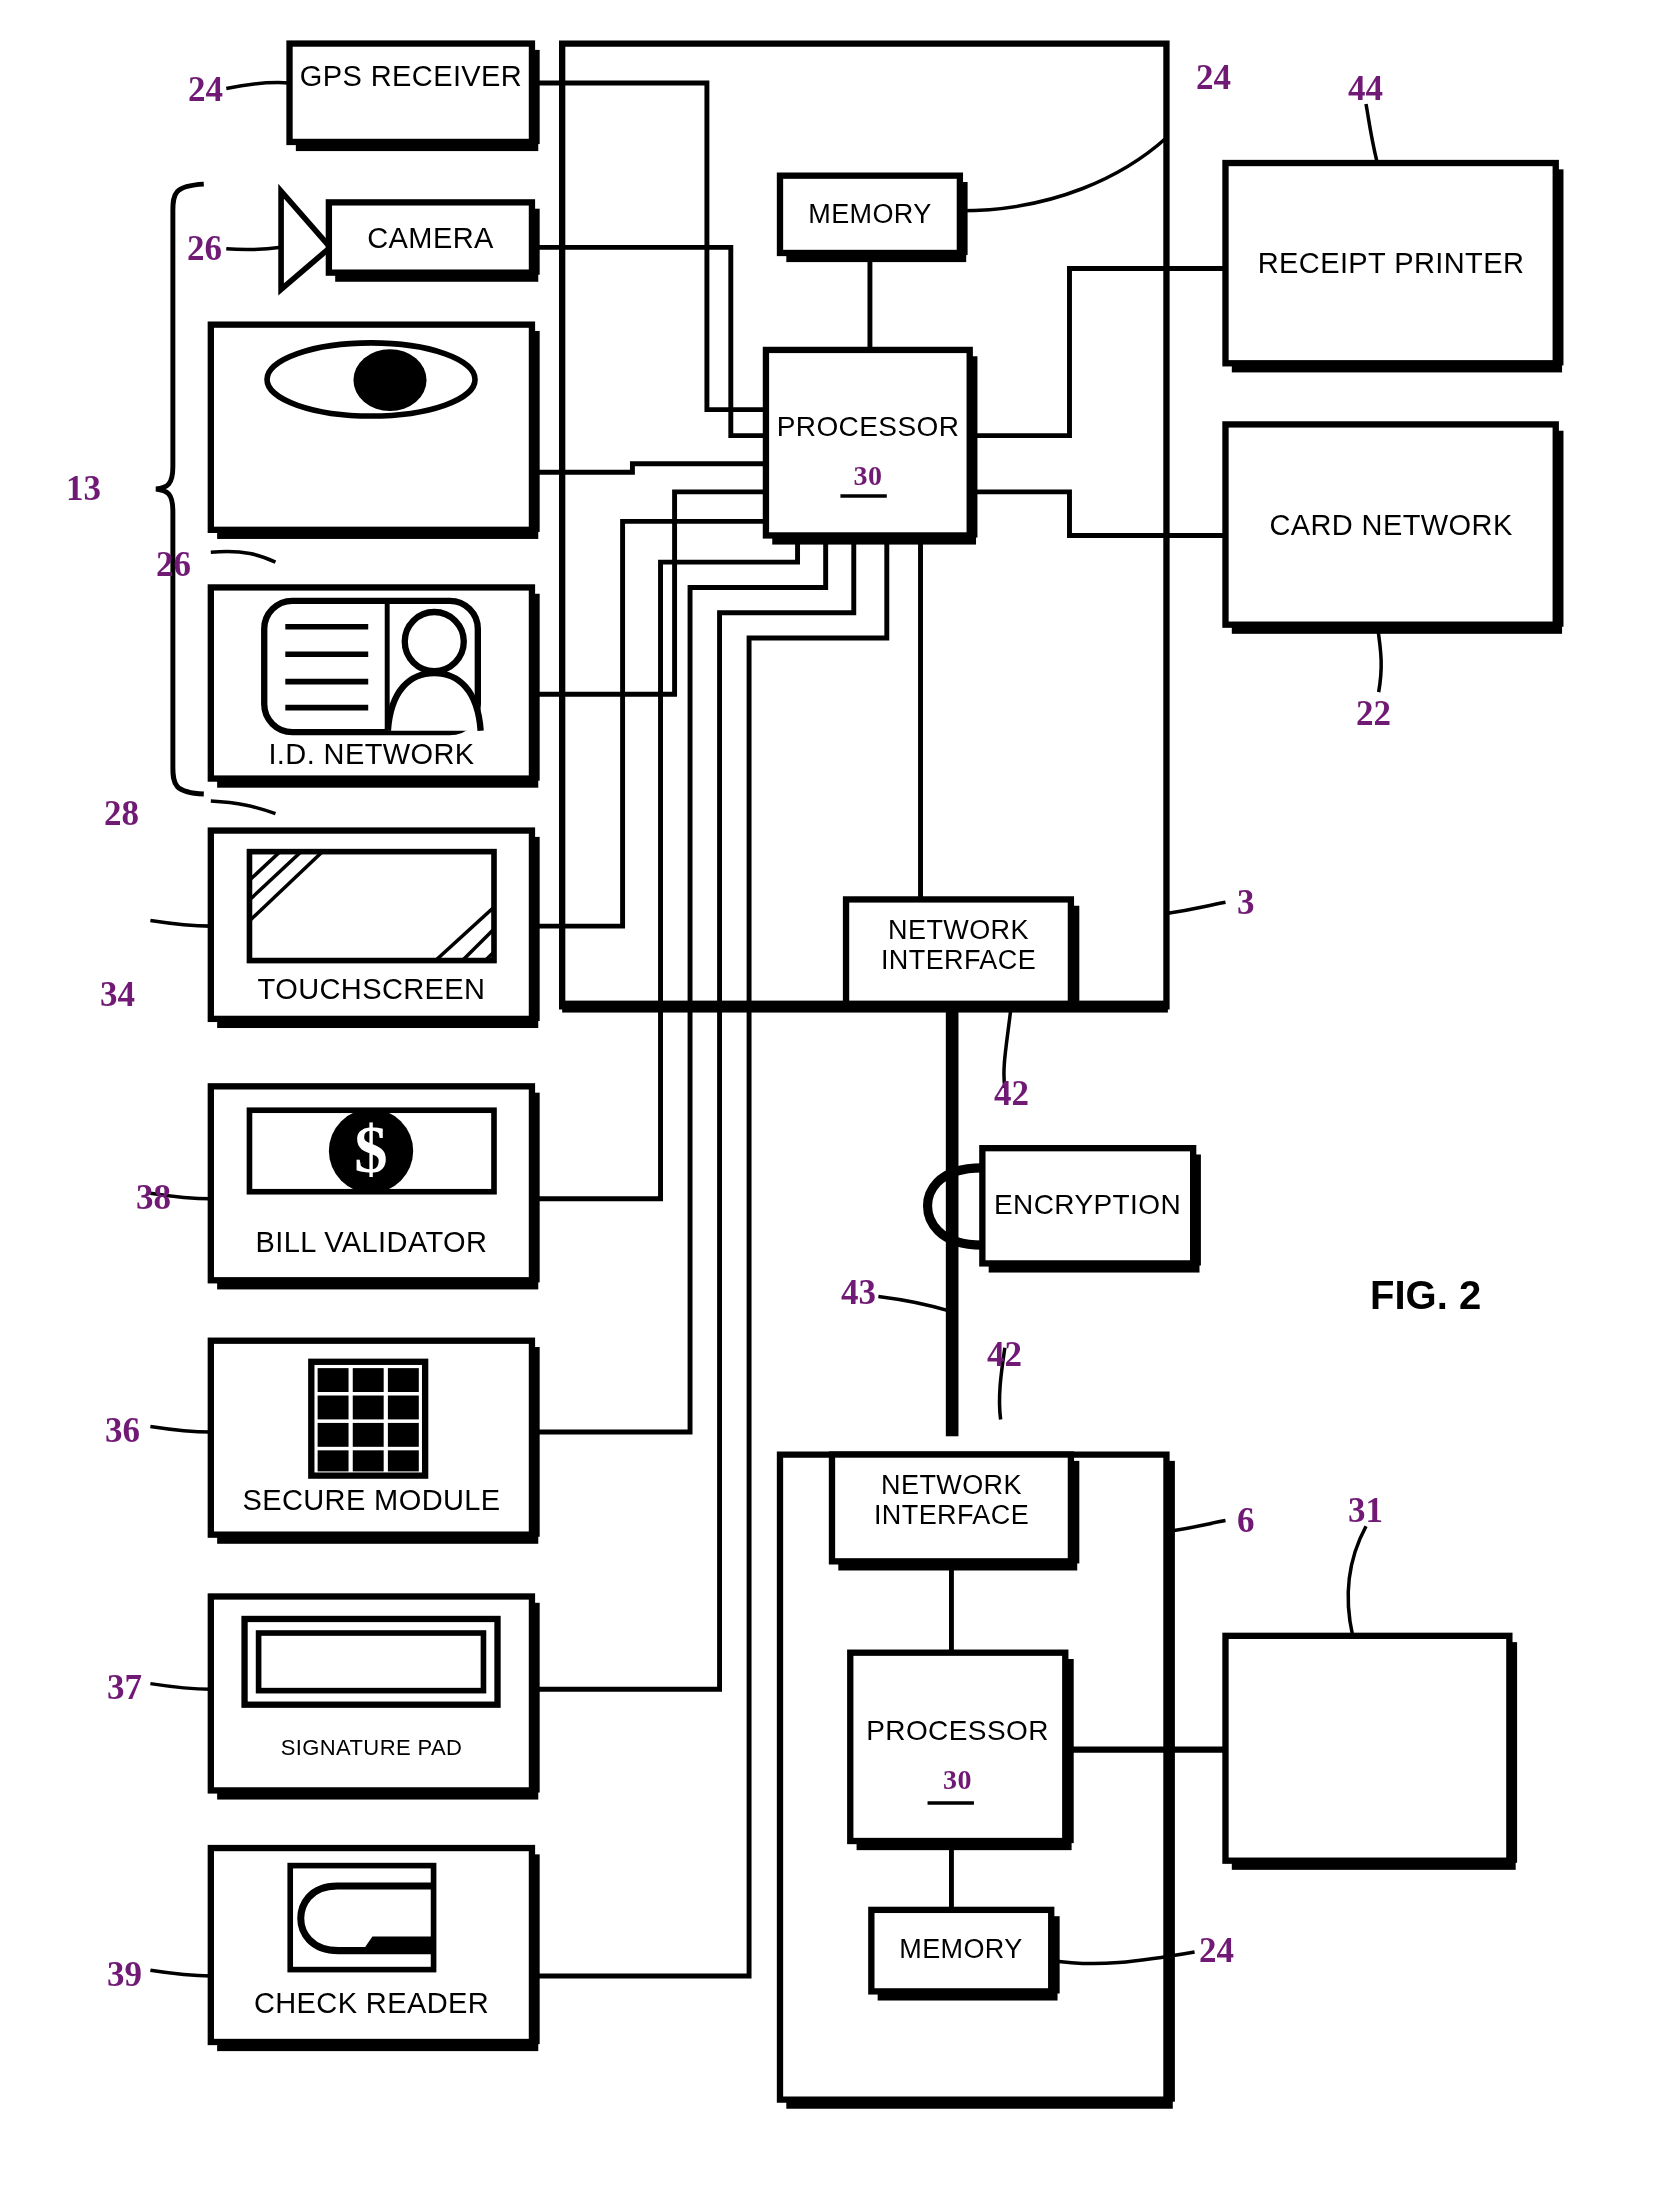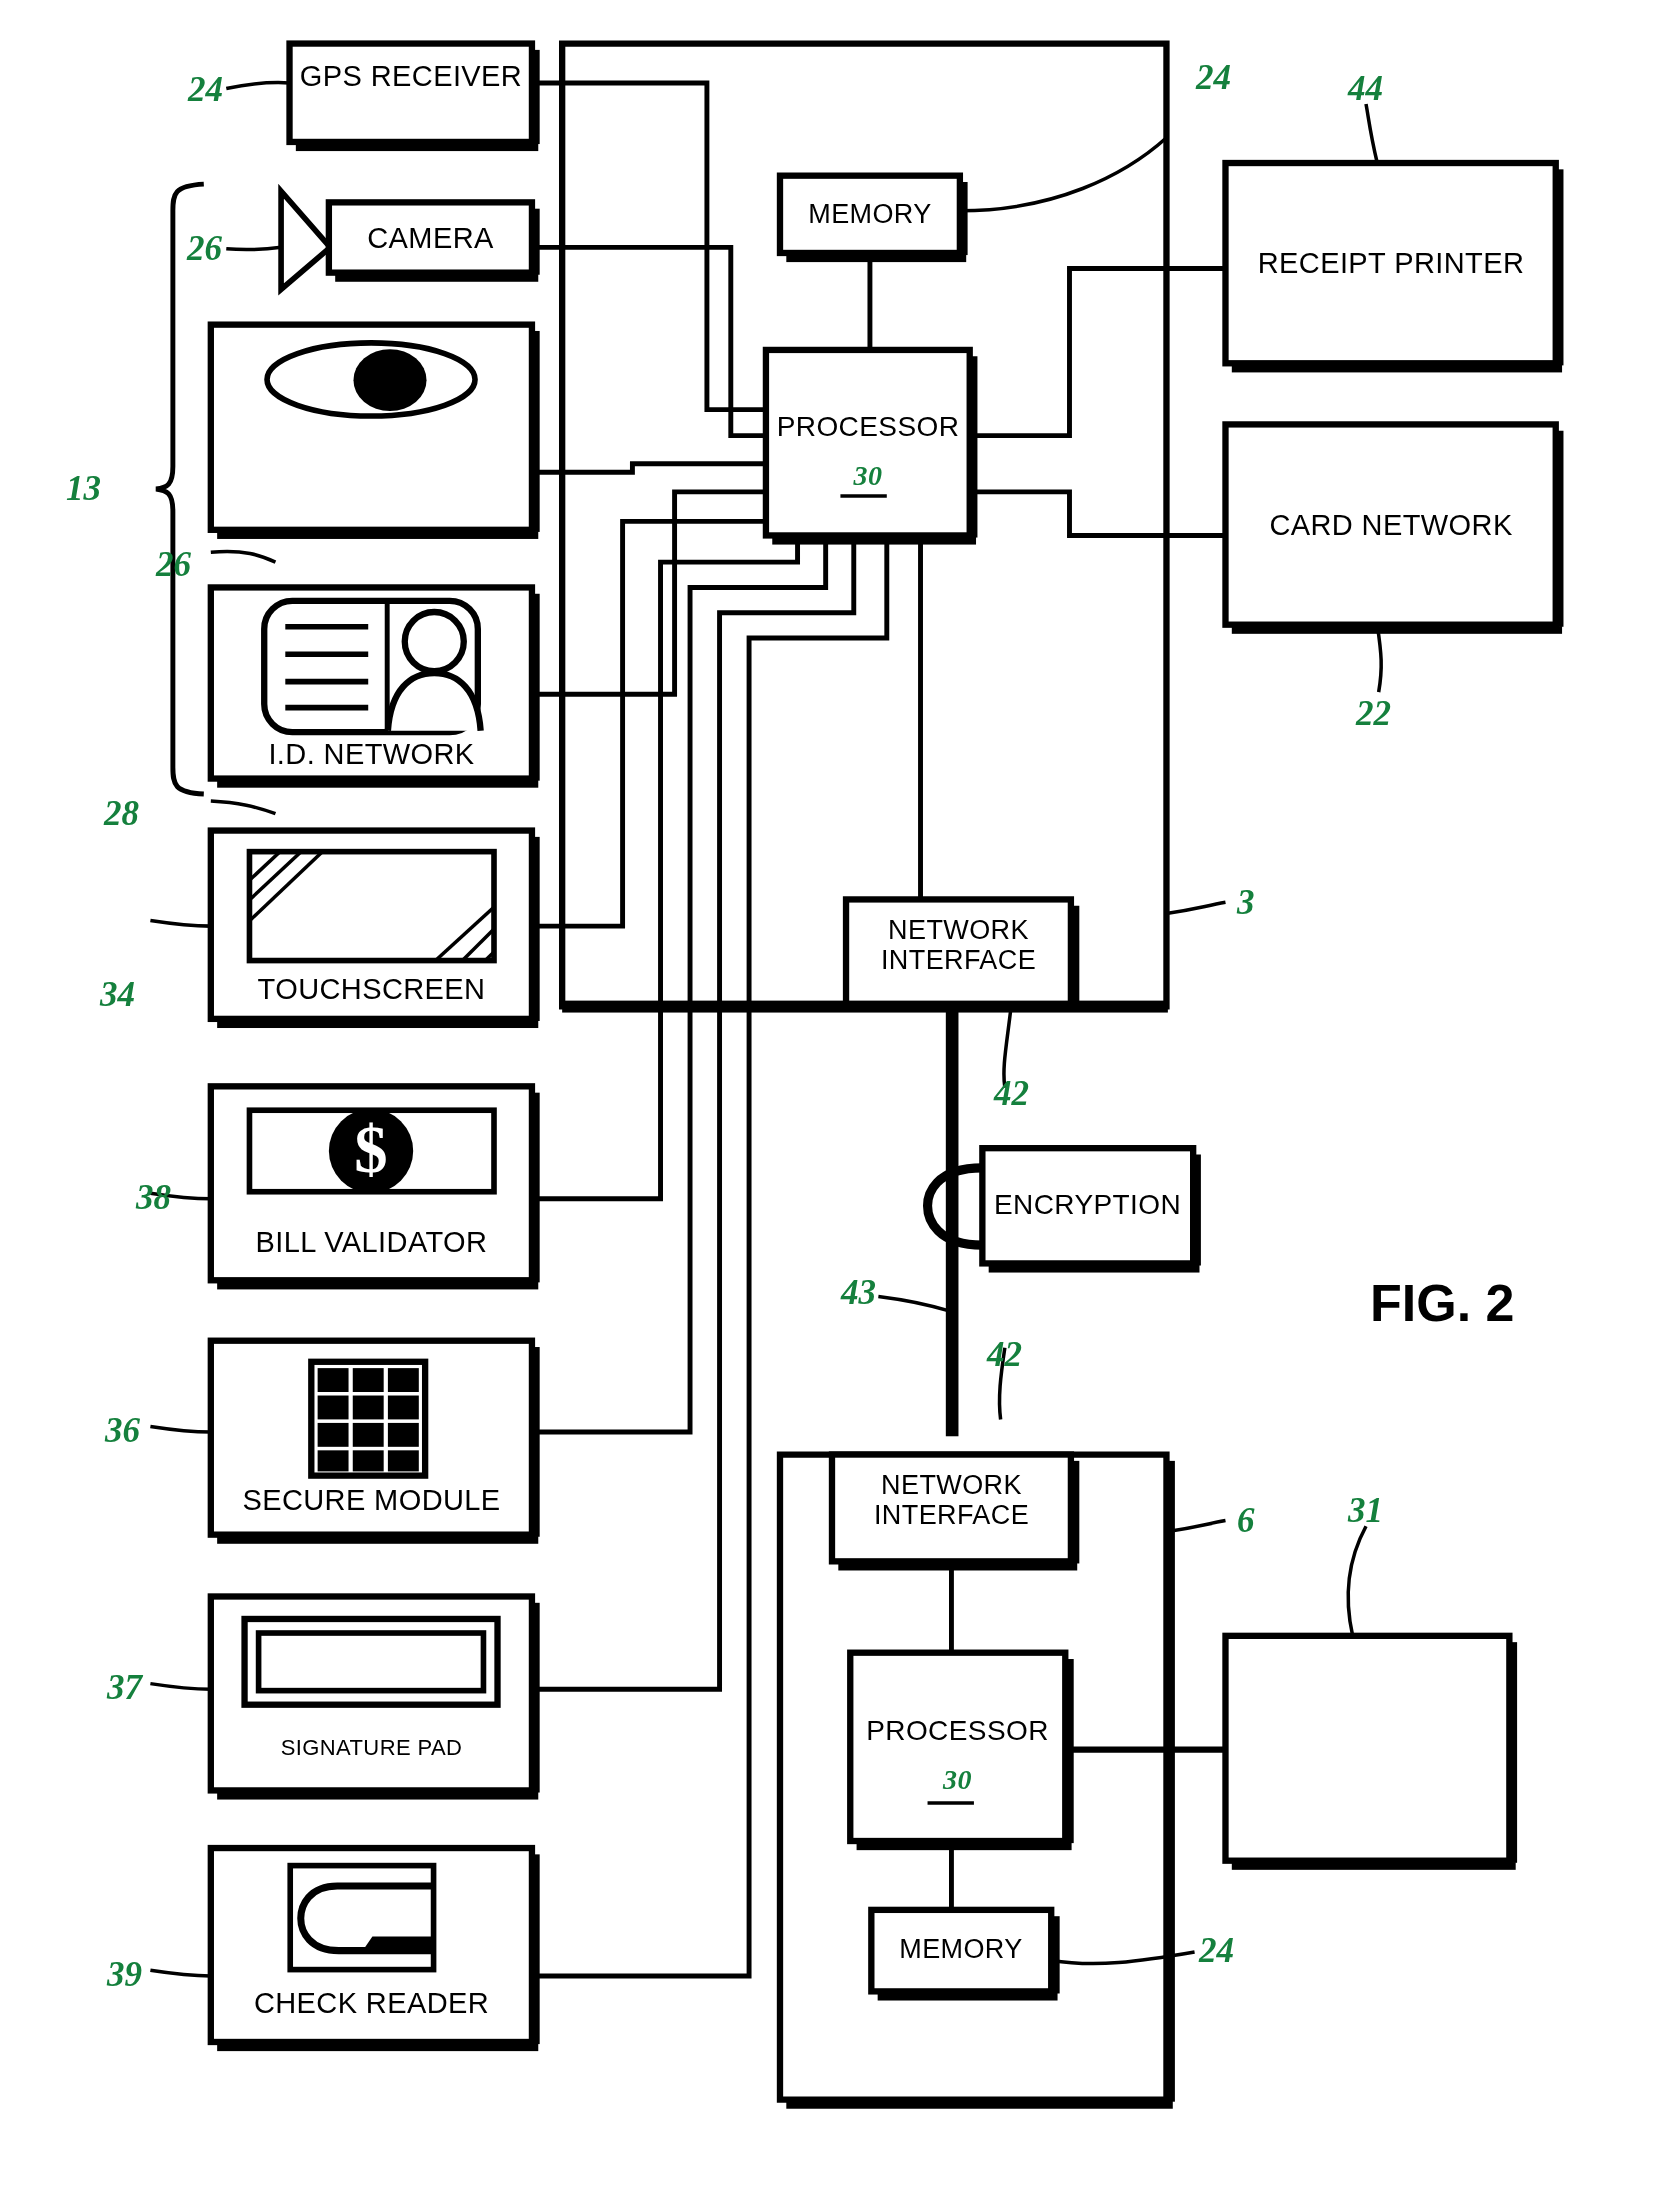--- a/index.html
+++ b/index.html
@@ -1,22 +1,22 @@
 <!DOCTYPE html>
 <html style="font-size:11.2px"><head>
 <meta charset="utf-8">
 <style>
   html,body{margin:0;padding:0;background:#fff;}
   #page{position:relative;width:1671px;height:2205px;background:#fff;
         font-family:"Liberation Sans",sans-serif;overflow:hidden;}
   #svgroot{position:absolute;left:0;top:0;width:1671px;height:2205px;}
   .blk-label{position:absolute;text-align:center;font-family:"Liberation Sans",sans-serif;
              color:#000;letter-spacing:0.4px;line-height:1.12;white-space:pre-line;}
-  .ref{position:absolute;font-family:"Liberation Serif",serif;font-style:italic;
-       font-weight:bold;color:#15803d;}
+  .ref{position:absolute;font-family:"Liberation Serif",serif;
+       font-weight:bold;color:#701a75;}
   .figlbl{position:absolute;font-family:"Liberation Sans",sans-serif;font-weight:bold;color:#000;}
 </style>
 </head>
 <body>
 
 <div id="page">
 
 <svg id="svgroot" viewBox="0 0 2378 3138">
   <defs>
     <g id="dropbox"></g>
@@ -271,16 +271,16 @@
 <div class="ref" style="left:1348px;top:69px;font-size:35px;">44</div>
 <div class="ref" style="left:1356px;top:694px;font-size:35px;">22</div>
 <div class="ref" style="left:1237px;top:883px;font-size:35px;">3</div>
 <div class="ref" style="left:994px;top:1074px;font-size:35px;">42</div>
 <div class="ref" style="left:841px;top:1273px;font-size:35px;">43</div>
 <div class="ref" style="left:987px;top:1335px;font-size:35px;">42</div>
 <div class="ref" style="left:1237px;top:1501px;font-size:35px;">6</div>
 <div class="ref" style="left:1348px;top:1491px;font-size:35px;">31</div>
 <div class="ref" style="left:1199px;top:1931px;font-size:35px;">24</div>
 
-<div class="figlbl" style="left:1370px;top:1273px;font-size:52px;">FIG. 2</div>
+<div class="figlbl" style="left:1370px;top:1273px;font-size:40px;">FIG. 2</div>
 
 </div>
 
 
 </body></html>

